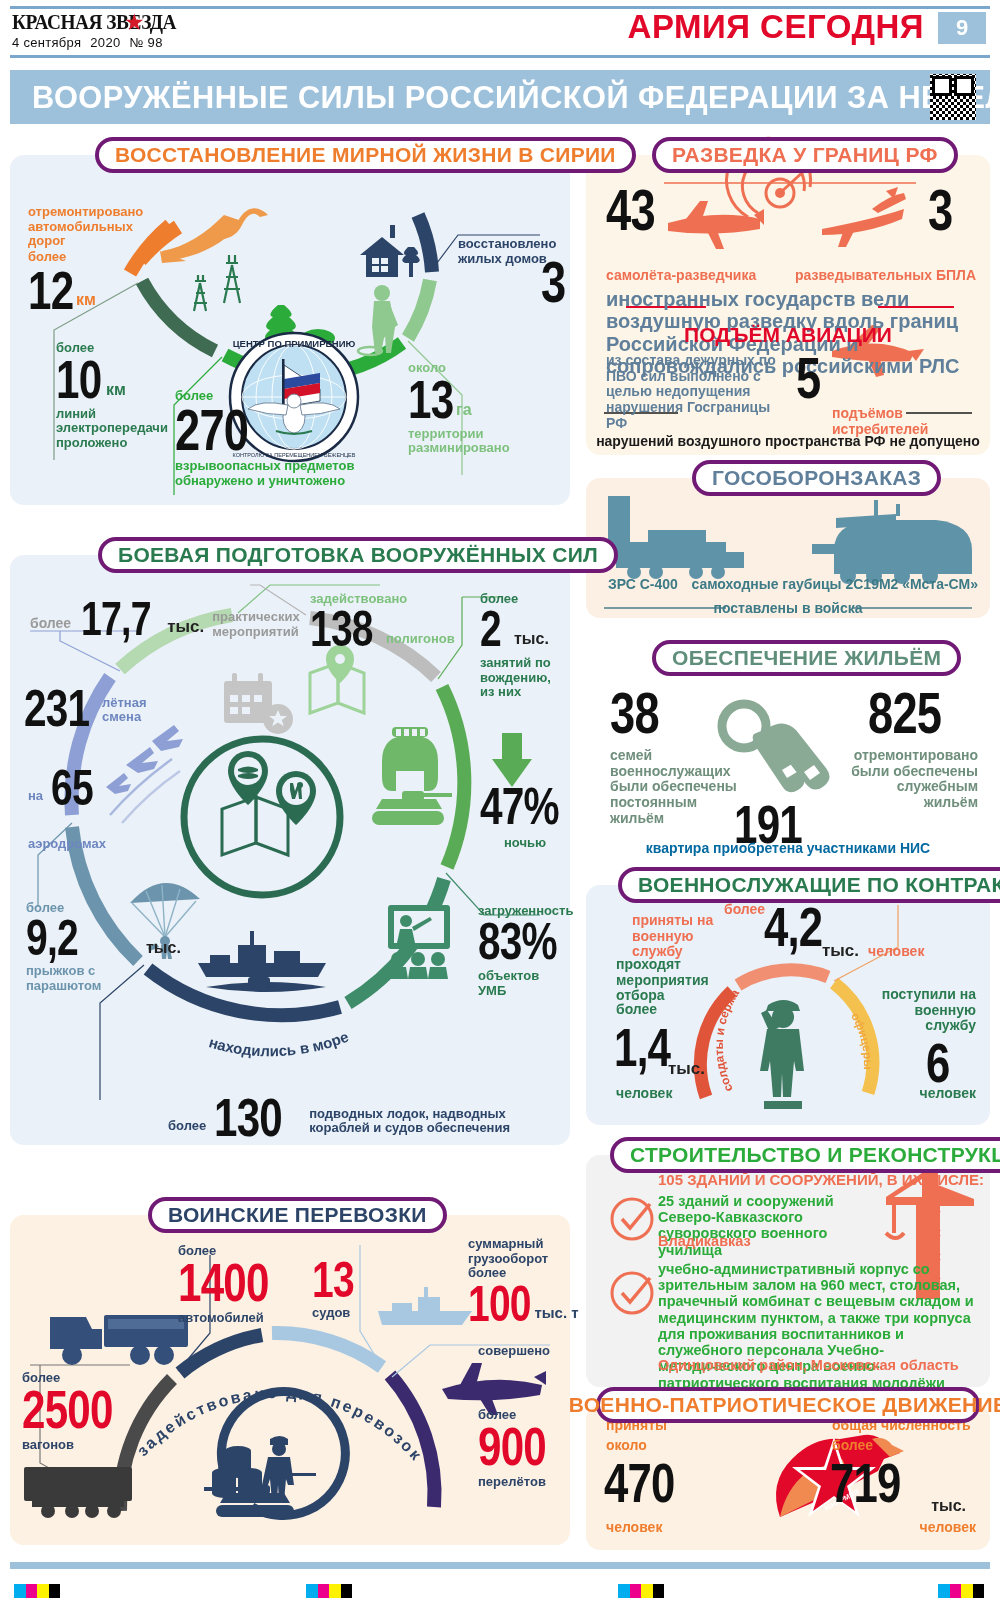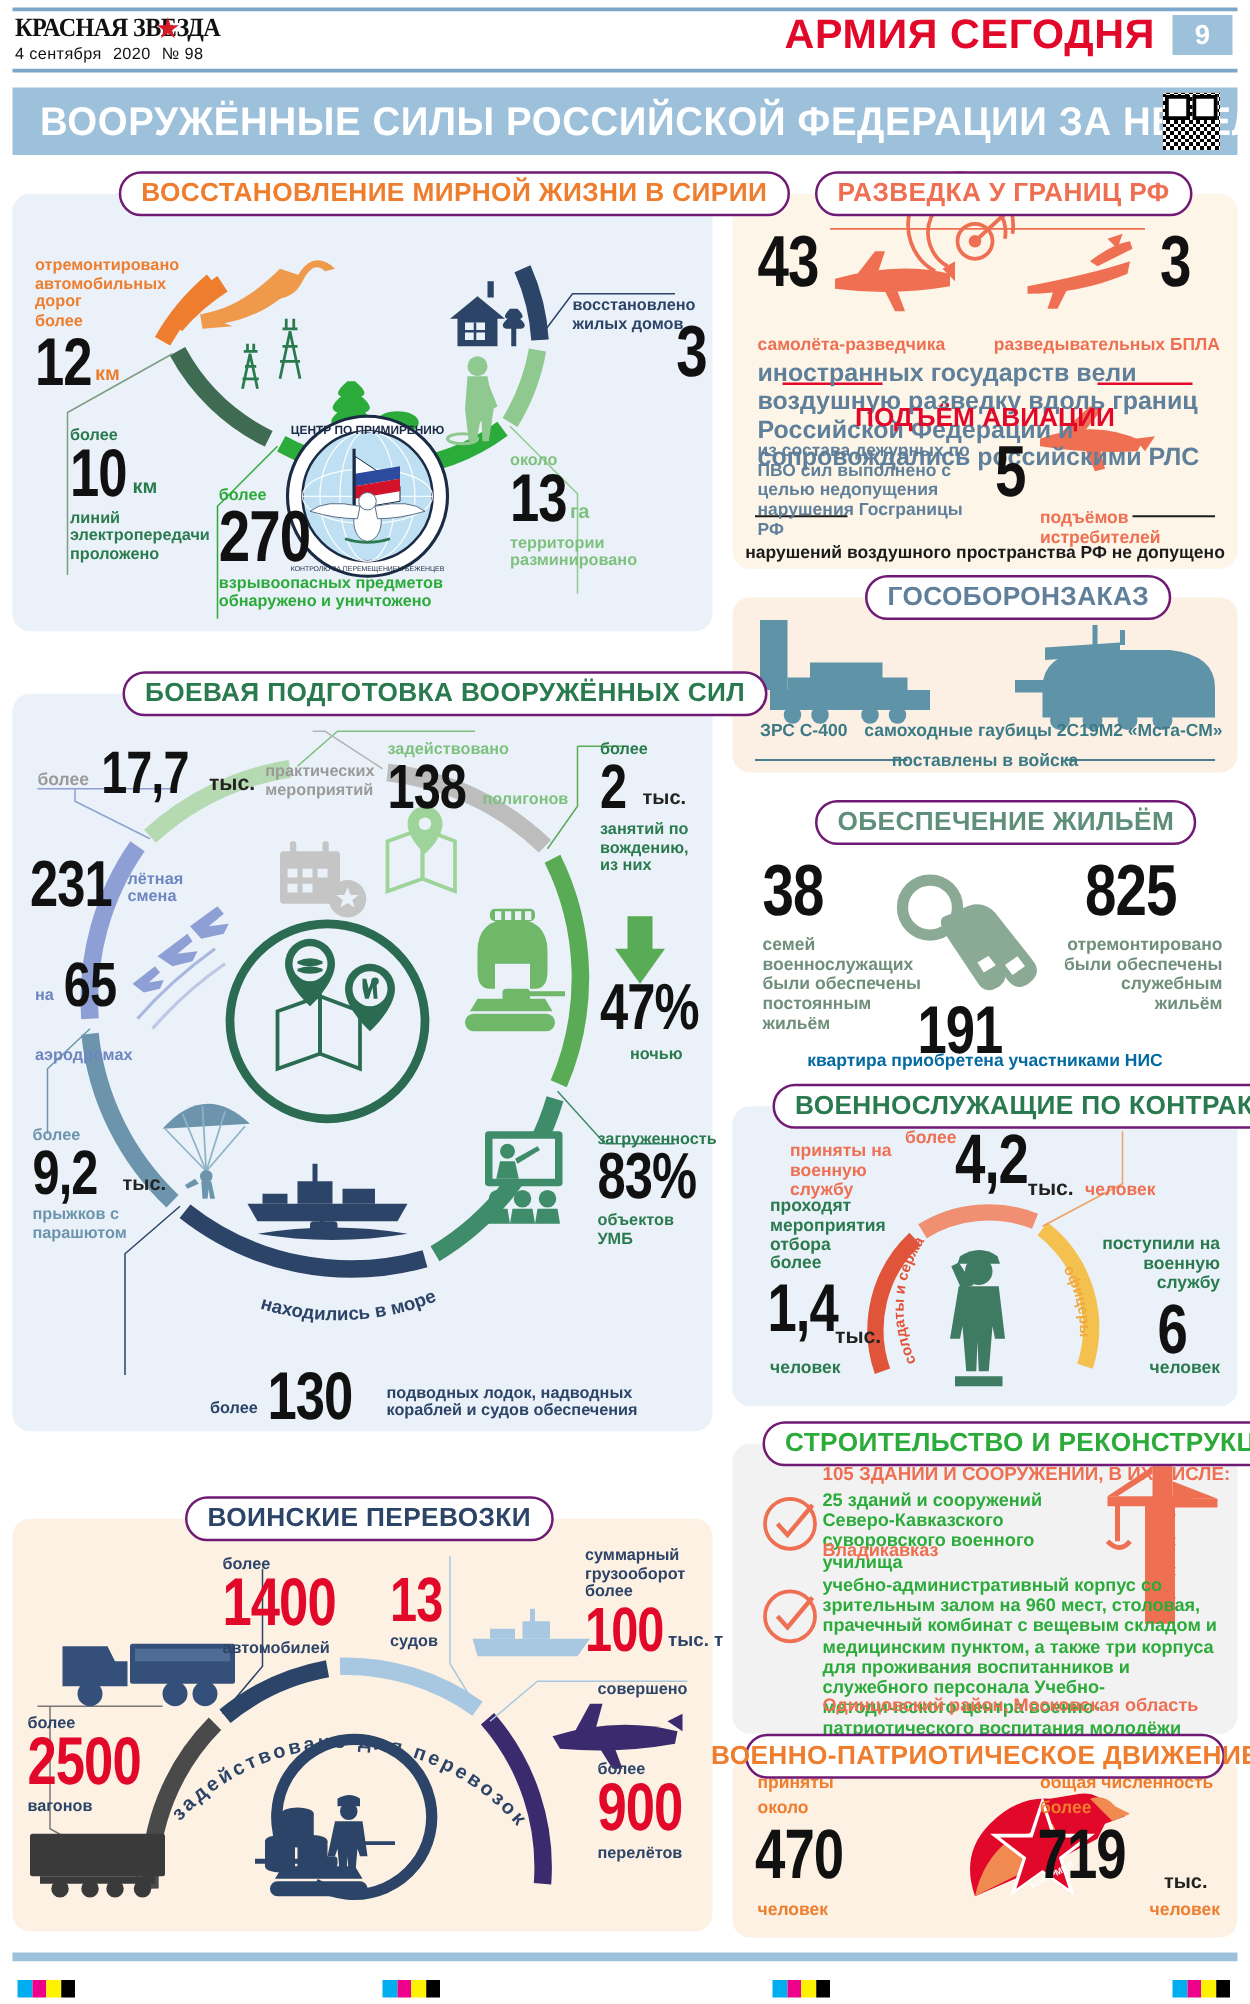--- a/index.html
+++ b/index.html
@@ -70,21 +70,21 @@
   
   .card { position: absolute; border-radius: 14px; }
   .card.blue  { background: #eaf1f8; }
   .card.cream { background: #fdf6e8; }
   .card.peach { background: #fcefe4; }
   .card.grey  { background: #f2f2f2; }
   .card.lpeach{ background: #fdf1e3; }
 
   .pill {
     position: absolute; background: #ffffff;
-    border: 2px solid #701a75; border-radius: 20px;
+    border: 4px solid #701a75; border-radius: 20px;
     height: 36px; display: flex; align-items: center; justify-content: center;
     padding: 0 16px; white-space: nowrap; z-index: 5;
   }
   .pill-text { font-size: 21px; font-weight: bold; letter-spacing: 0.3px; }
 
   .num { font-family: "Liberation Sans", sans-serif; font-weight: bold;
          color: #111; letter-spacing: -1px; line-height: 0.92;
          transform: scaleX(0.78); transform-origin: left bottom; white-space: nowrap; }
   .lbl { line-height: 1.12; }
 
@@ -417,21 +417,21 @@
       <div class="lbl c-blue" style="font-size:13px;font-weight:bold;margin-left:-14px;margin-bottom:8px;width:60px;">лётная смена</div>
     </div>
     <div style="position:absolute;left:18px;top:210px;display:flex;align-items:flex-end;">
       <div class="c-blue" style="font-size:13px;font-weight:bold;margin-bottom:8px;">на</div>
       <div class="num" style="font-size:50px;width:70px;margin-left:8px;">65</div>
     </div>
     <div class="c-blue" style="position:absolute;left:18px;top:281px;font-size:13px;font-weight:bold;">аэродромах</div>
 
     <div style="position:absolute;left:16px;top:345px;">
       <div class="c-steel" style="font-size:13px;font-weight:bold;">более</div>
-      <div style="display:flex;align-items:flex-end;">
+      <div style="display:flex;align-items:flex-end;gap:48px;">
         <div class="num" style="font-size:50px;width:78px;">9,2</div>
         <div style="font-size:16px;font-weight:bold;color:#222;margin-left:-6px;margin-bottom:4px;">тыс.</div>
       </div>
       <div class="lbl c-steel" style="font-size:13px;font-weight:bold;margin-top:3px;width:90px;">прыжков с парашютом</div>
     </div>
 
     <div style="position:absolute;left:300px;top:36px;">
       <div class="c-lgreen" style="font-size:13px;font-weight:bold;">задействовано</div>
       <div style="display:flex;align-items:flex-end;">
         <div class="num" style="font-size:50px;width:92px;">138</div>

